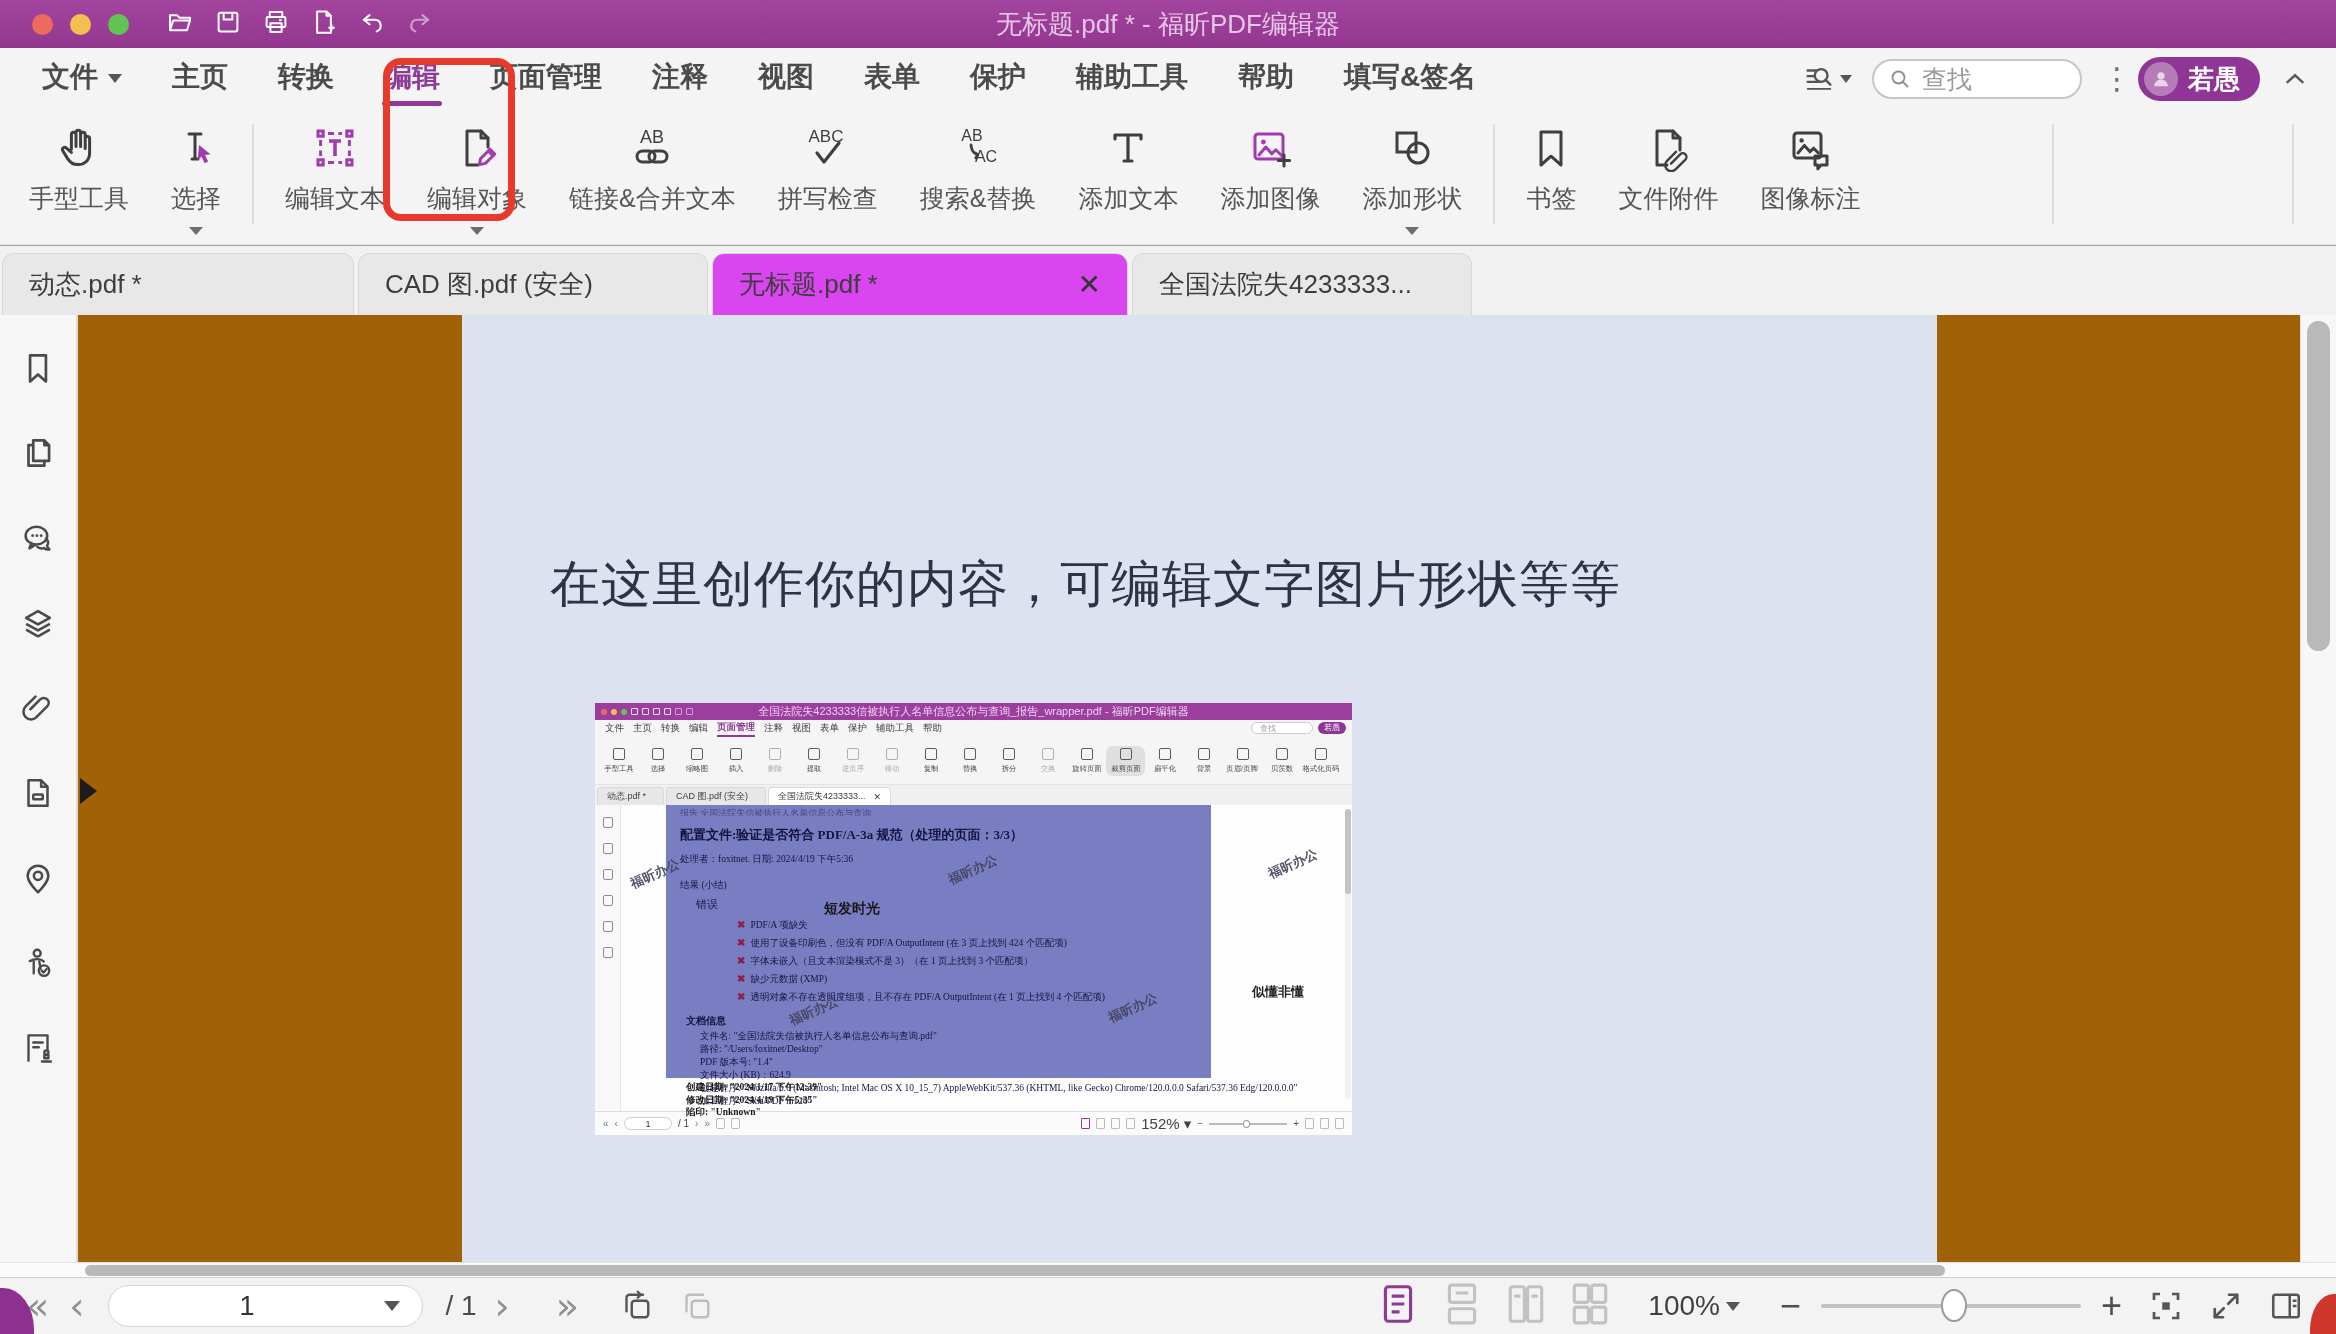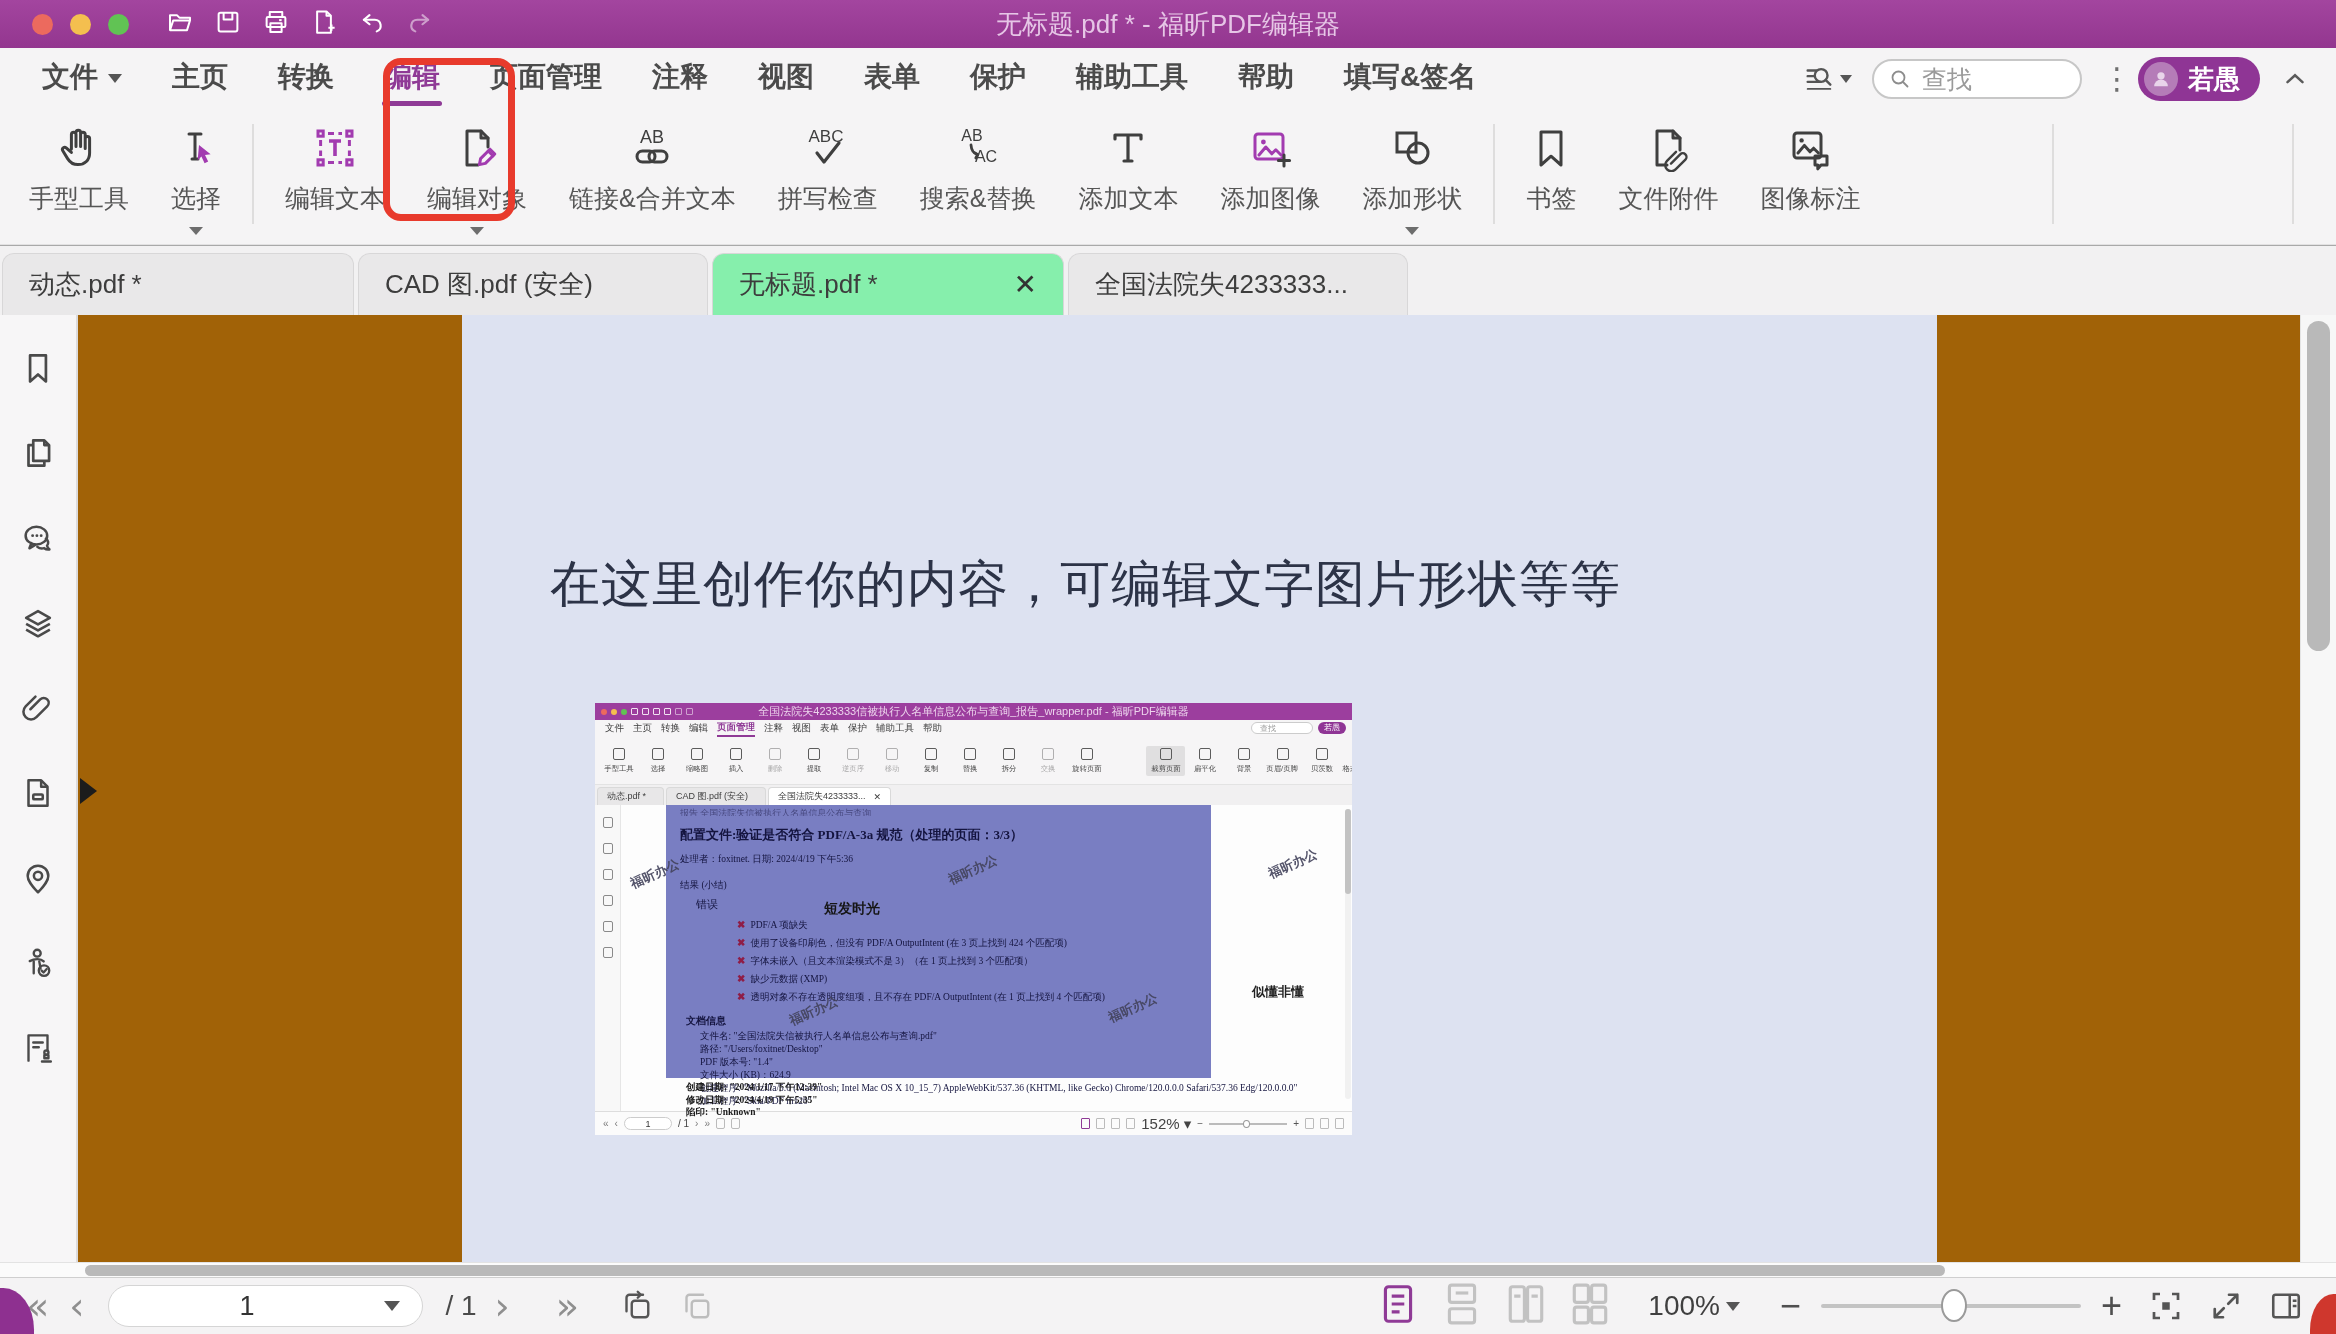--- a/index.html
+++ b/index.html
@@ -42,21 +42,21 @@
   .rsep { width:2px; height:100px; background:#dedddd; margin:4px 10px 0; }
   .rsep.far1 { position:absolute; left:2052px; top:14px; margin:0; }
   .rsep.far2 { position:absolute; left:2292px; top:14px; margin:0; }
 
   
   .red-box { position:absolute; left:383px; top:58px; width:132px; height:163px; border:7px solid #e83a2c; border-radius:18px; z-index:60; pointer-events:none; }
 
   
   .tabstrip { position:absolute; left:0; top:246px; right:0; height:69px; background:#f2f1f2; display:flex; align-items:flex-end; padding-left:2px; }
   .tab { height:62px; border-radius:12px 12px 0 0; background:#e9e8e9; border:1px solid #d8d7d8; border-bottom:none; display:flex; align-items:center; font-size:26px; color:#3d3d3d; padding:0 26px; margin-right:4px; white-space:nowrap; }
-  .tab.active { background:#86efac; width:352px; justify-content:space-between; }
+  .tab.active { background:#d946ef; width:416px; justify-content:space-between; }
   .tab.t1 { width:352px; } .tab.t2 { width:350px; } .tab.t4 { width:340px; }
   .tab .close { font-size:28px; color:#333; margin-left:20px; }
 
   
   .workspace { position:absolute; left:0; top:315px; right:0; height:947px; display:flex; }
   .sidebar { width:78px; background:#f7f6f7; border-right:2px solid #dcdbdc; display:flex; flex-direction:column; align-items:center; padding-top:34px; gap:47px; position:relative; z-index:5; }
   .sidebar svg { width:38px; height:38px; flex:none; }
   .expander { position:absolute; left:80px; top:778px; width:0; height:0; border-top:13px solid transparent; border-bottom:13px solid transparent; border-left:17px solid #1c1c1c; z-index:6; }
   .canvas { flex:1; background:#a16207; position:relative; overflow:hidden; }
   .page { position:absolute; left:384px; top:0; width:1475px; height:947px; background:#dde2f1; }
@@ -76,21 +76,21 @@
   .mm { white-space:nowrap; padding-bottom:1px; }
   .mm.on { color:#8f3a96; font-weight:700; border-bottom:2px solid #8f3a96; }
   .m-mright { position:absolute; right:6px; top:2px; display:flex; gap:5px; align-items:center; }
   .m-search { width:62px; height:12px; border:1px solid #ccc; border-radius:7px; background:#fff; font-size:8px; color:#999; padding-left:8px; line-height:11px; }
   .m-user { height:12px; background:#8f3595; color:#fff; border-radius:7px; font-size:8px; padding:0 6px; line-height:12px; }
   .m-toolbar { height:48px; background:#f6f5f6; border-bottom:1px solid #e3e3e3; display:flex; align-items:center; padding-left:4px; }
   .mtb { display:flex; flex-direction:column; align-items:center; width:39px; flex:none; padding:2px 0; }
   .mtb .mi { width:12px; height:12px; border:1.5px solid #5c5c5c; border-radius:2px; margin-bottom:3px; }
   .mtb span { font-size:8px; color:#4a4a4a; white-space:nowrap; transform:scale(.92); }
   .mtb.dim { opacity:.45; }
-  .mtb.hl { background:#e0dfe0; border-radius:2px;margin-left:40px; }
+  .mtb.hl { background:#e0dfe0; border-radius:7px; }
   .m-tabstrip { height:20px; background:#f1f0f1; display:flex; align-items:flex-end; padding-left:2px; }
   .m-tab { height:18px; background:#e8e7e8; border:1px solid #d9d9d9; border-bottom:none; border-radius:4px 4px 0 0; font-size:9px; color:#3d3d3d; display:flex; align-items:center; gap:8px; padding:0 9px; margin-right:2px; white-space:nowrap; }
   .m-tab.on { background:#fff; }
   .m-doc { position:relative; height:306px; background:#fdfdfd; font-family:"Liberation Serif","DejaVu Serif",serif; }
   .m-side { position:absolute; left:0; top:0; bottom:0; width:26px; background:#f8f8f8; border-right:1px solid #e6e6e6; display:flex; flex-direction:column; align-items:center; gap:15px; padding-top:12px; }
   .m-side i { width:10px; height:11px; border:1.3px solid #8a8a8a; border-radius:2px; }
   .m-vscroll { position:absolute; right:1px; top:4px; width:6px; height:290px; background:#f1f1f1; border-radius:3px; }
   .m-vscroll i { display:block; width:6px; height:85px; background:#c3c3c3; border-radius:3px; }
   .m-sel { position:absolute; left:71px; top:0; width:545px; height:273px; background:#797ec2; color:#14143f; padding:2px 0 0 14px; }
   .m-h1 { font-size:13px; font-weight:700; margin-top:10px; white-space:nowrap; }

